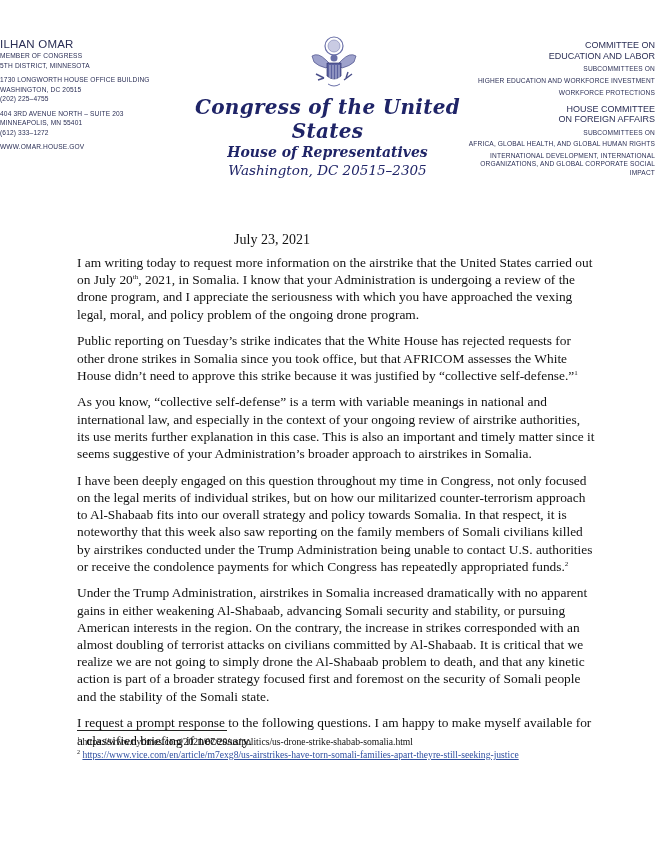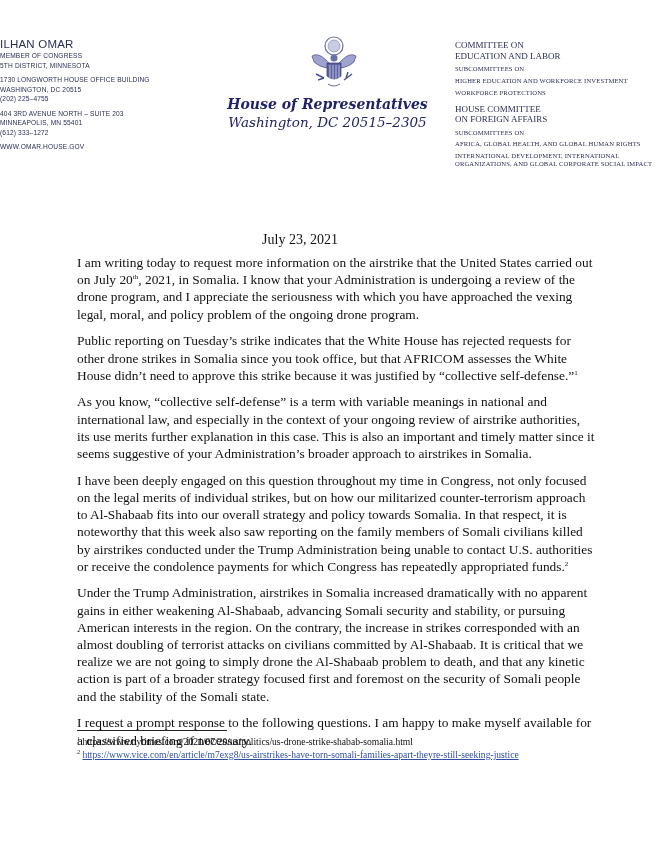--- a/index.html
+++ b/index.html
@@ -3,34 +3,34 @@
 <meta charset="utf-8">
 <style>
   html, body { margin: 0; padding: 0; background: #ffffff; }
   body { width: 660px; height: 854px; position: relative; overflow: hidden; font-family: "Liberation Serif", serif; color: #111; }
 
   .lh-left { position: absolute; left: 0; top: 38px; width: 200px; color: #2a2e55; font-family: "Liberation Sans", sans-serif; }
   .lh-left .name { font-size: 11.5px; letter-spacing: 0.2px; line-height: 13px; }
   .lh-left .sc { font-size: 6.6px; text-transform: uppercase; letter-spacing: 0.15px; line-height: 9.5px; }
   .lh-left .gap { height: 5px; }
 
-  .lh-right { position: absolute; left: 455px; top: 40px; width: 200px; text-align: left; color: #2a2e55; font-family: Liberation Serif, serif; }
+  .lh-right { position: absolute; left: 455px; top: 40px; width: 200px; text-align: right; color: #2a2e55; font-family: Liberation Sans, sans-serif; }
   .lh-right .head { font-size: 9px; line-height: 10.5px; }
   .lh-right .sc { font-size: 6.6px; text-transform: uppercase; letter-spacing: 0.15px; line-height: 9.2px; margin-top: 3px; }
   .lh-right .sc2 { font-size: 6.6px; text-transform: uppercase; letter-spacing: 0.15px; line-height: 8.8px; margin-top: 3px; }
   .lh-right .gap { height: 6px; }
 
   .seal { position: absolute; left: 304px; top: 34px; width: 60px; height: 60px; }
 
   .lh-center { position: absolute; left: 190px; top: 95px; width: 275px; text-align: center; color: #1f2467; font-family: "DejaVu Serif", serif; }
   .lh-center .c1 { font-size: 20px; font-weight: bold; line-height: 24px; font-style: italic; letter-spacing: 0.3px; }
   .lh-center .c2 { font-size: 14px; font-weight: bold; line-height: 18px; font-style: italic; }
   .lh-center .c3 { font-size: 13.5px; font-weight: normal; line-height: 18px; font-style: italic; }
 
-  .date { position: absolute; left: 0; width: 544px; top: 232px; text-align: center; font-size: 14px; padding-left: 28px; }
+  .date { position: absolute; left: 0; width: 544px; top: 232px; text-align: center; font-size: 14px; }
 
   .letter { position: absolute; left: 77px; top: 254px; width: 518px; font-size: 13.4px; line-height: 17.2px; }
   .letter p { margin: 0 0 9.5px 0; }
   .letter .salutation { margin-bottom: 9px; }
   sup { font-size: 7px; line-height: 0; vertical-align: super; }
 
   .fn-rule { position: absolute; left: 77px; top: 730px; width: 150px; border-top: 1px solid #222; }
   .footnotes { position: absolute; left: 77px; top: 735px; width: 560px; font-size: 9.6px; line-height: 13px; }
   .footnotes .fn sup { font-size: 6px; }
   .footnotes a { color: #2f4fa0; text-decoration: underline; }
@@ -66,20 +66,21 @@
     <line x1="29" y1="31" x2="29" y2="46" stroke="#d8daef" stroke-width="0.8"></line>
     <line x1="32" y1="31" x2="32" y2="46" stroke="#d8daef" stroke-width="0.8"></line>
     <line x1="35" y1="31" x2="35" y2="44" stroke="#d8daef" stroke-width="0.8"></line>
     <path d="M12 40 L20 44 M14 46 L20 44" stroke="#4a4f8a" stroke-width="1.4" fill="none"></path>
     <path d="M48 40 L40 46 M44 38 L42 44" stroke="#4a4f8a" stroke-width="1.4" fill="none"></path>
     <path d="M24 50 Q30 54 36 50" stroke="#6a70a8" stroke-width="1" fill="none"></path>
   </svg>
 </div>
 
 <div class="lh-center">
+  <div class="c1">Congress of the United States</div>
   <div class="c2">House of Representatives</div>
   <div class="c3">Washington, DC 20515–2305</div>
 </div>
 
 <div class="lh-right">
   <div class="head">COMMITTEE ON</div>
   <div class="head">EDUCATION AND LABOR</div>
   <div class="sc">Subcommittees on</div>
   <div class="sc">Higher Education and Workforce Investment</div>
   <div class="sc">Workforce Protections</div>

